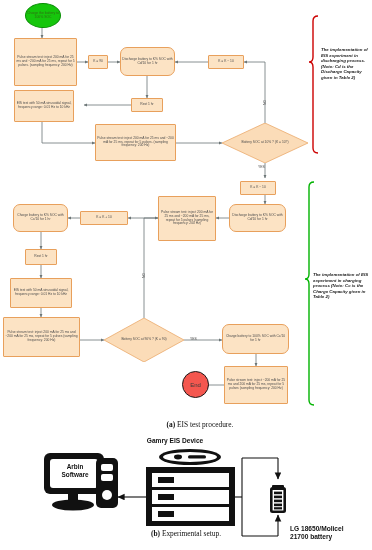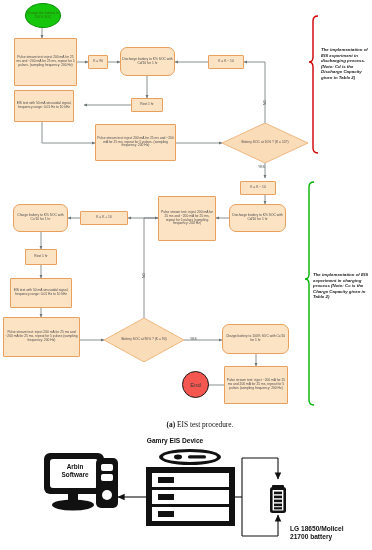--- a/index.html
+++ b/index.html
@@ -223,14 +223,18 @@
   <div class="setuplbl" style="left:55px;top:463px;width:40px;font-size:6.4px;">
     <div>Arbin</div>
     <div>Software</div>
   </div>
 
   <div class="setuplbl" style="left:290px;top:525px;width:82px;text-align:left;">
     <div>LG 18650/Molicel</div>
     <div>21700 battery</div>
   </div>
 
+  <div class="cap" style="left:0;top:529px;">
+    <b>(b)</b>
+    <span>Experimental setup.</span>
+  </div>
 
 </div>
 
 </body></html>

